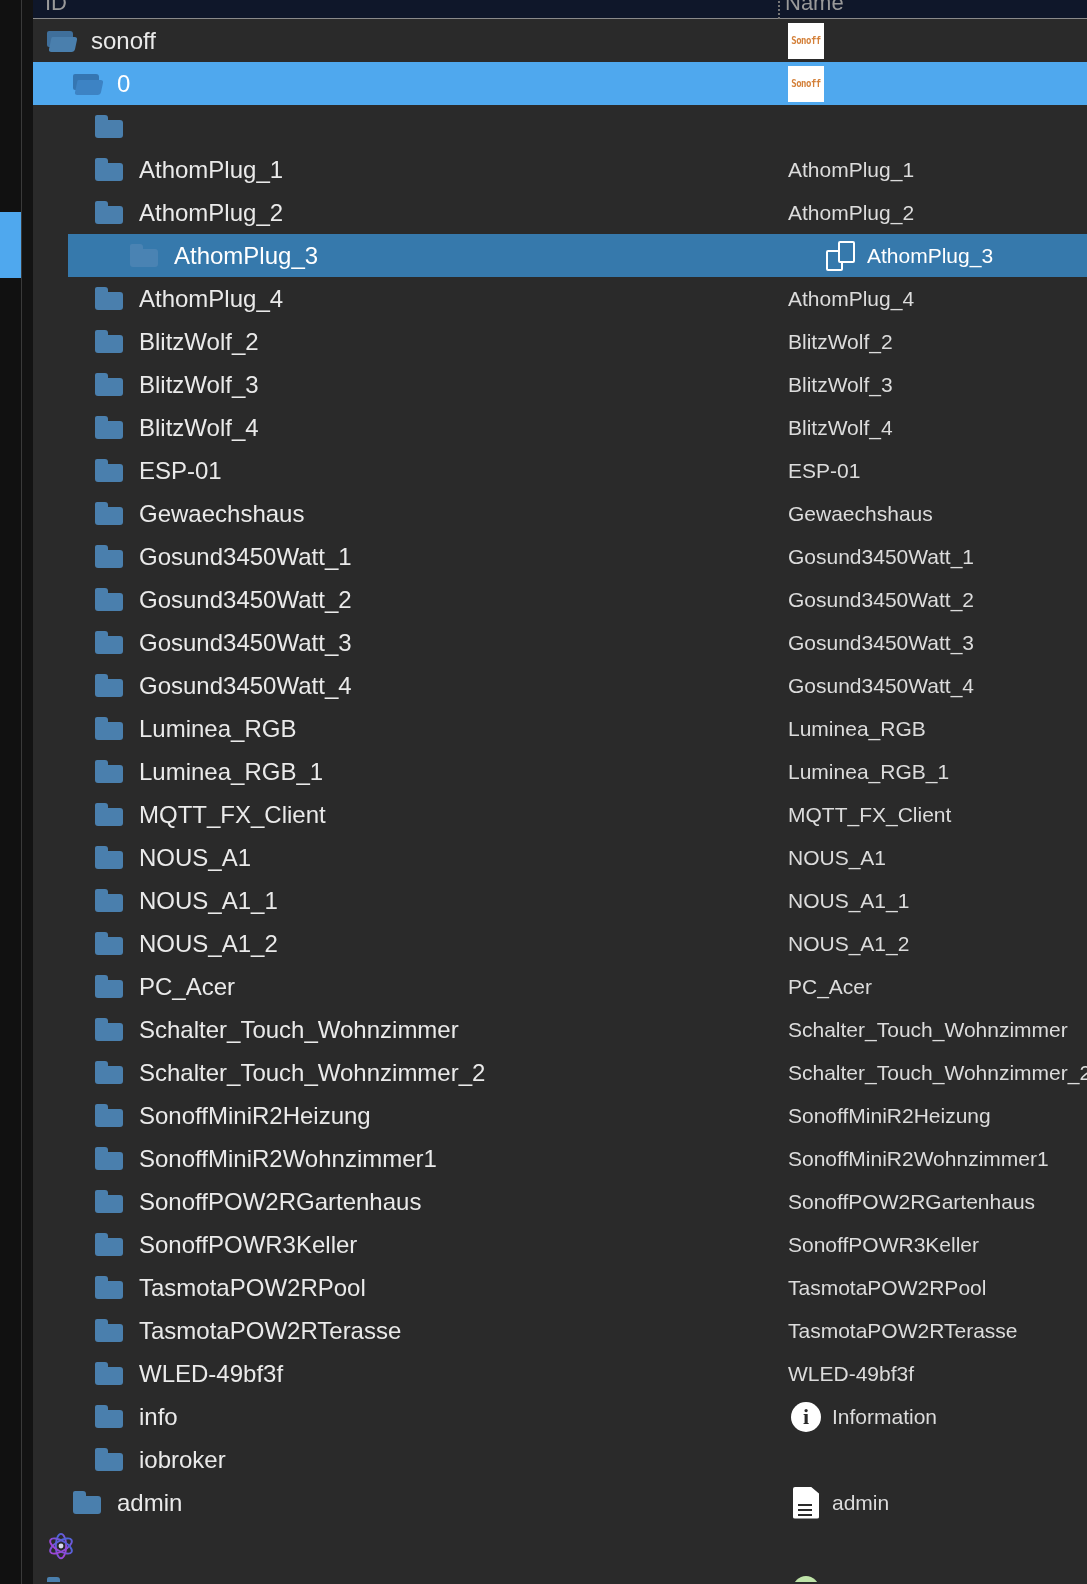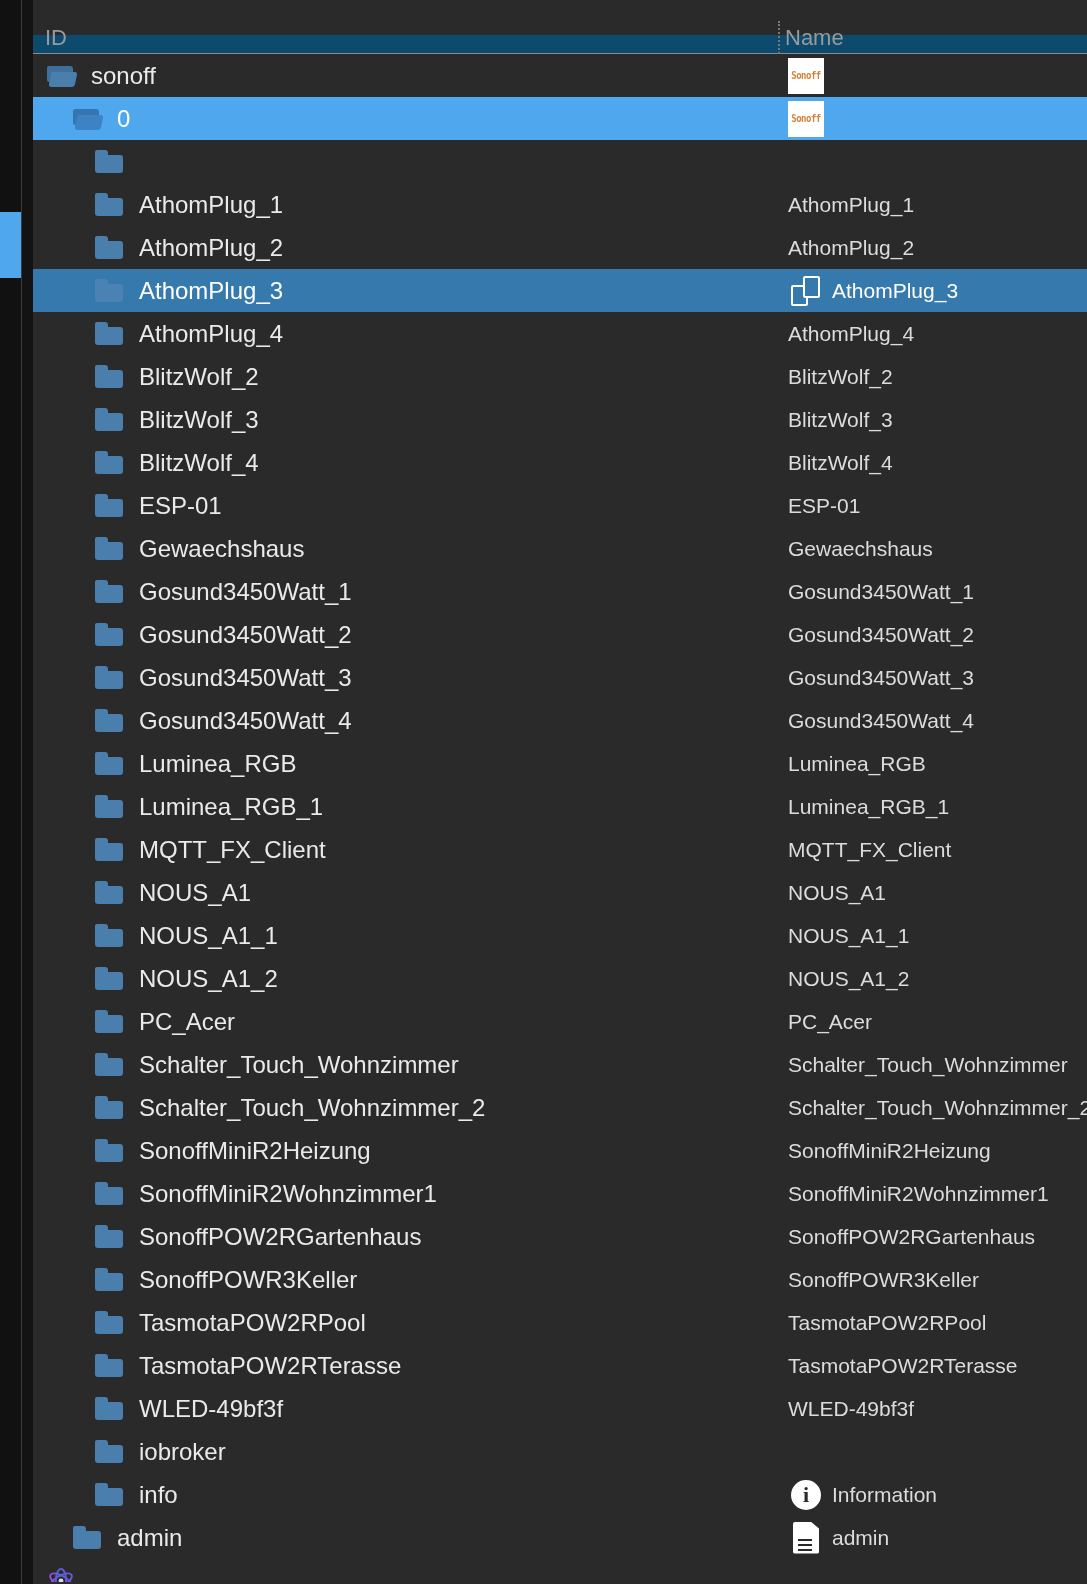--- a/index.html
+++ b/index.html
@@ -51,24 +51,23 @@
     width: 1054px;
     height: 1584px;
     background: #2a2a2a;
     overflow: hidden;
   }
 
   
   #table-header {
     position: relative;
     height: 19px;
-    background: #0c4a6e;
+    background: #0f172a;
     border-bottom: 1px solid #8a8a8a;
     box-sizing: border-box;
-    margin-top: 35px;
   }
   .hdr-label {
     position: absolute;
     top: -10px;
     font-size: 22px;
     color: #9a9a9a;
     font-family: "Liberation Sans", sans-serif;
     white-space: nowrap;
   }
   #hdr-id    { left: 12px; }
@@ -84,21 +83,21 @@
 
   
   .row {
     position: relative;
     height: 43px;
     display: flex;
     align-items: center;
     box-sizing: border-box;
   }
   .row.sel-primary { background: #4fa8ee; }
-  .row.sel-secondary { background: #3679ac; }
+  .row.sel-secondary { background: #3679ac; margin-left: 35px; }
   .row.sel-primary .id-text,
   .row.sel-primary .name-text { color: #ffffff; }
   .row.sel-secondary .id-text,
   .row.sel-secondary .name-text { color: #ffffff; }
 
   .id-cell {
     position: relative;
     width: 745px;
     height: 43px;
     display: flex;
@@ -754,41 +753,41 @@
           <span class="name-text">WLED-49bf3f</span>
         </div>
       </div>
       <div class="row">
         <div class="id-cell">
           <span class="indent lvl3"></span>
           <span class="folder-icon">
             <span class="ftab"></span>
             <span class="fbody"></span>
           </span>
-          <span class="id-text">iobroker</span>
-        </div>
-        <div class="name-cell">
-          <span class="name-icon empty"></span>
-          <span class="name-text"></span>
-        </div>
-      </div>
-      <div class="row">
-        <div class="id-cell">
-          <span class="indent lvl3"></span>
-          <span class="folder-icon">
-            <span class="ftab"></span>
-            <span class="fbody"></span>
-          </span>
           <span class="id-text">info</span>
         </div>
         <div class="name-cell">
           <span class="name-icon">
             <span class="info-icon">i</span>
           </span>
           <span class="name-text">Information</span>
+        </div>
+      </div>
+      <div class="row">
+        <div class="id-cell">
+          <span class="indent lvl3"></span>
+          <span class="folder-icon">
+            <span class="ftab"></span>
+            <span class="fbody"></span>
+          </span>
+          <span class="id-text">iobroker</span>
+        </div>
+        <div class="name-cell">
+          <span class="name-icon empty"></span>
+          <span class="name-text"></span>
         </div>
       </div>
       <div class="row">
         <div class="id-cell">
           <span class="indent lvl2"></span>
           <span class="folder-icon">
             <span class="ftab"></span>
             <span class="fbody"></span>
           </span>
           <span class="id-text">admin</span>

